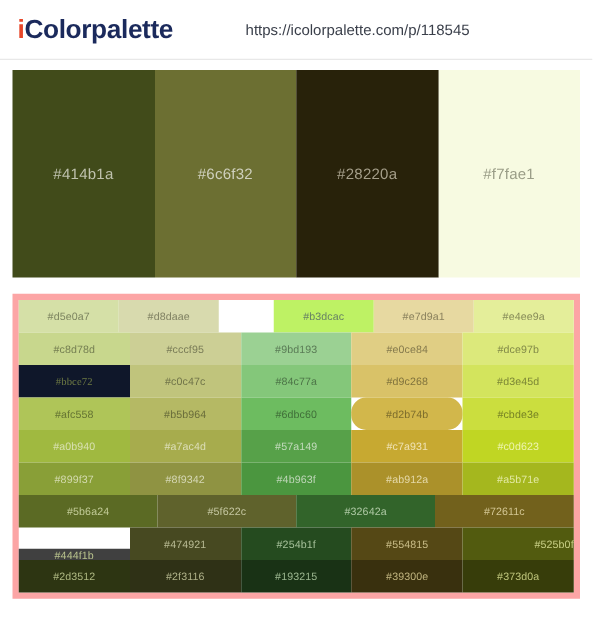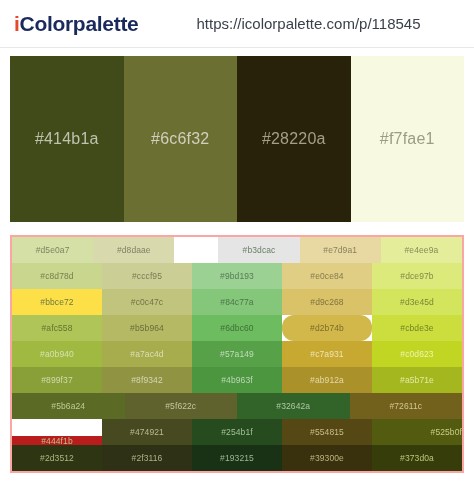--- a/index.html
+++ b/index.html
@@ -33,21 +33,21 @@
     font-size: 21px;
     font-weight: bold;
     letter-spacing: -0.3px;
     white-space: nowrap;
   }
   .brand .brand-i { color: #e8472a; }
   .brand .brand-rest { color: #1b2a5c; }
 
   .url {
     margin-left: 58px;
-    font-size: 15px;
+    font-size: 12px;
     color: #3a3f4a;
     white-space: nowrap;
   }
 
   
   .main-strip-wrap {
     padding: 8px 10px 0 10px;
   }
   .main-strip {
     display: flex;
@@ -55,34 +55,34 @@
     width: 100%;
   }
   .main-swatch {
     flex: 1 1 0;
     display: flex;
     align-items: center;
     justify-content: center;
     position: relative;
   }
   .main-swatch .hex {
-    font-size: 16px;
+    font-size: 12px;
     letter-spacing: 0.2px;
     white-space: nowrap;
   }
 
   
   .grid-wrap {
     padding: 13px 10px 0 10px;
   }
   .grid {
     display: flex;
     flex-direction: column;
     width: 100%;
-    border: 2px solid #fca5a5;
+    border: 5px solid #fca5a5;
   }
   .grid-row {
     display: flex;
     height: 26px;
   }
   .grid-cell {
     flex: 1 1 0;
     display: flex;
     align-items: center;
     justify-content: center;
@@ -126,21 +126,21 @@
 
   <div class="grid-wrap">
     <div class="grid" id="shade-grid">
         <div class="grid-row">
           <div class="grid-cell" style="background: rgb(213, 224, 167);">
             <span class="hex" style="color: rgb(125, 133, 96);">#d5e0a7</span>
           </div>
           <div class="grid-cell" style="background: rgb(216, 218, 174);">
             <span class="hex" style="color: rgb(128, 130, 99);">#d8daae</span>
           </div>
-          <div class="grid-cell" style="background: #e5e5e5; margin-left: 44px;">
+          <div class="grid-cell" style="background: #bef264; margin-left: 44px;">
             <span class="hex" style="color: rgb(104, 130, 100);">#b3dcac</span>
           </div>
           <div class="grid-cell" style="background: rgb(231, 217, 161);">
             <span class="hex" style="color: rgb(138, 129, 93);">#e7d9a1</span>
           </div>
           <div class="grid-cell" style="background: rgb(228, 238, 154);">
             <span class="hex" style="color: rgb(135, 140, 89);">#e4ee9a</span>
           </div>
         </div>
         <div class="grid-row">
@@ -154,21 +154,21 @@
             <span class="hex" style="color: rgb(90, 123, 86);">#9bd193</span>
           </div>
           <div class="grid-cell" style="background: rgb(224, 206, 132);">
             <span class="hex" style="color: rgb(133, 122, 77);">#e0ce84</span>
           </div>
           <div class="grid-cell" style="background: rgb(220, 233, 123);">
             <span class="hex" style="color: rgb(130, 138, 72);">#dce97b</span>
           </div>
         </div>
         <div class="grid-row">
-          <div class="grid-cell" style="background: #fde047;">
+          <div class="grid-cell" style="background: #0f172a; font-family: Liberation Serif, serif;">
             <span class="hex" style="color: rgb(109, 121, 67);">#bbce72</span>
           </div>
           <div class="grid-cell" style="background: rgb(192, 196, 124);">
             <span class="hex" style="color: rgb(112, 116, 73);">#c0c47c</span>
           </div>
           <div class="grid-cell" style="background: rgb(132, 199, 122);">
             <span class="hex" style="color: rgb(77, 117, 72);">#84c77a</span>
           </div>
           <div class="grid-cell" style="background: rgb(217, 194, 104);">
             <span class="hex" style="color: rgb(128, 115, 61);">#d9c268</span>
@@ -236,21 +236,21 @@
             <span class="hex" style="color: rgb(196, 198, 160);">#5f622c</span>
           </div>
           <div class="grid-cell" style="background: rgb(50, 100, 42);">
             <span class="hex" style="color: rgb(173, 200, 163);">#32642a</span>
           </div>
           <div class="grid-cell" style="background: rgb(114, 97, 28);">
             <span class="hex" style="color: rgb(211, 198, 147);">#72611c</span>
           </div>
         </div>
         <div class="grid-row">
-          <div class="grid-cell" style="background: #b91c1c; margin-top: 17px;">
+          <div class="grid-cell" style="background: #404040; margin-top: 17px;">
             <span class="hex" style="color: rgb(184, 194, 140);">#444f1b</span>
           </div>
           <div class="grid-cell" style="background: rgb(71, 73, 33);">
             <span class="hex" style="color: rgb(185, 187, 148);">#474921</span>
           </div>
           <div class="grid-cell" style="background: rgb(37, 75, 31);">
             <span class="hex" style="color: rgb(165, 192, 153);">#254b1f</span>
           </div>
           <div class="grid-cell" style="background: rgb(85, 72, 21);">
             <span class="hex" style="color: rgb(201, 189, 136);">#554815</span>

